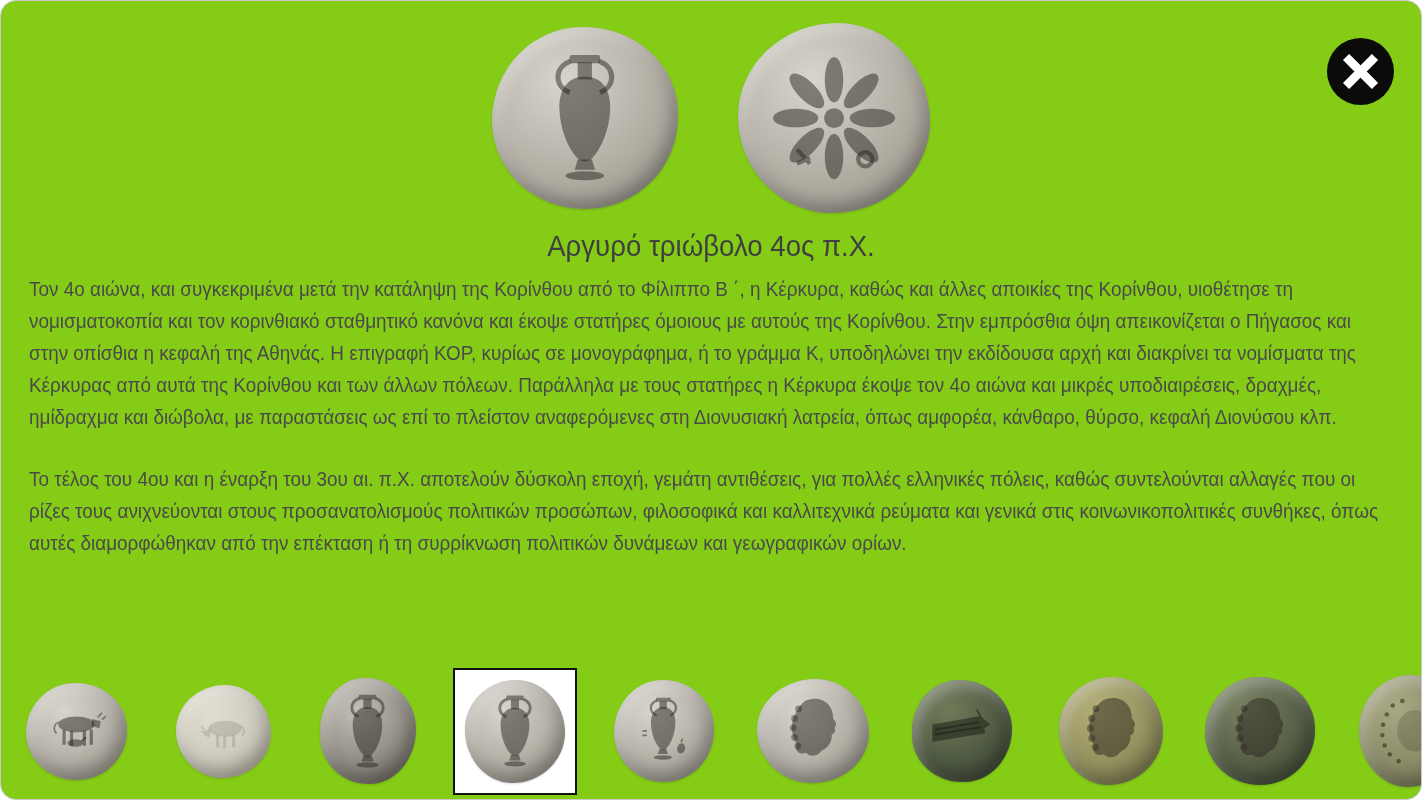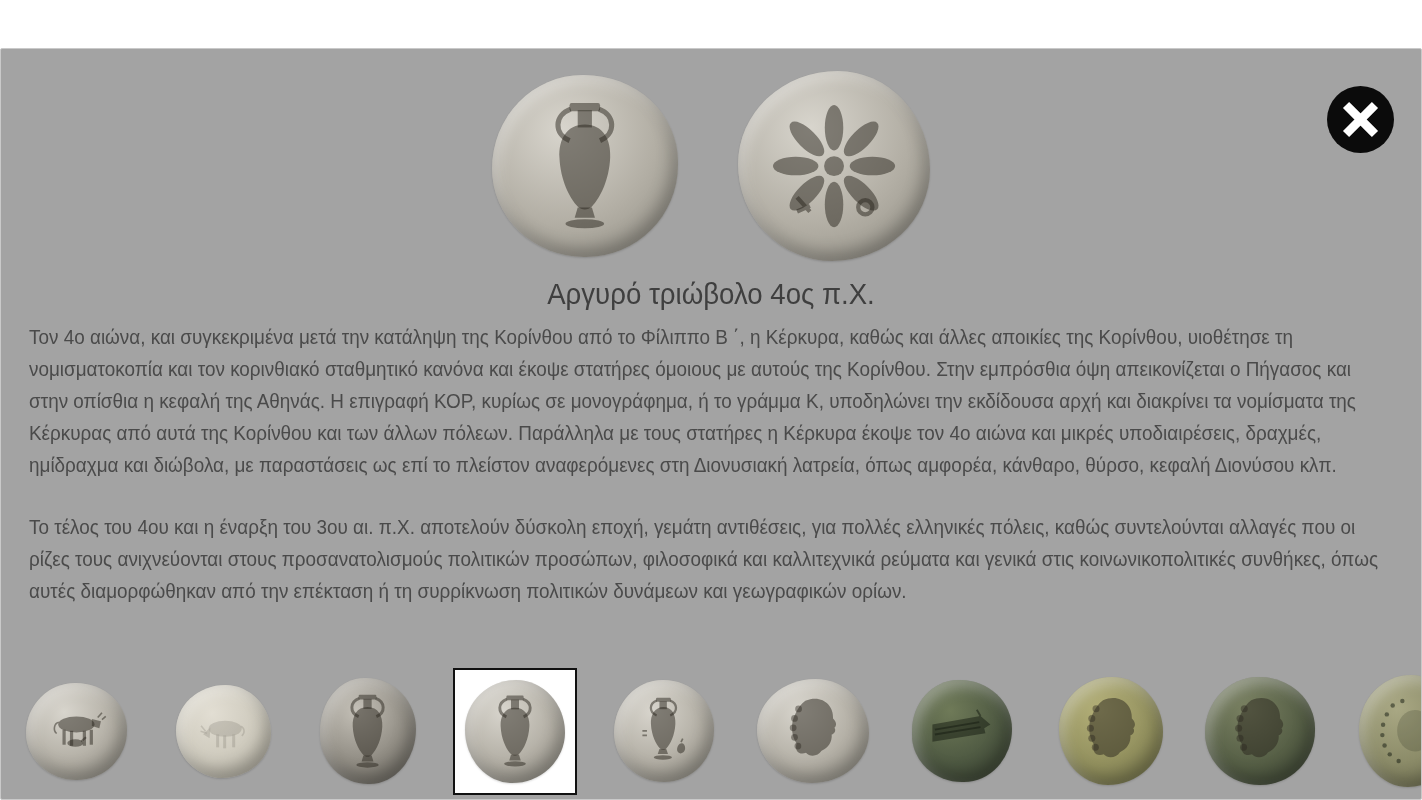--- a/index.html
+++ b/index.html
@@ -2,24 +2,23 @@
 <html><head>
 <meta charset="utf-8">
 <style>
   html,body{margin:0;padding:0;}
   body{
     width:1422px;height:800px;overflow:hidden;background:#fff;
     font-family:"Liberation Sans","DejaVu Sans",sans-serif;
     position:relative;
   }
   .stage{
-    position:absolute;inset:0;background:#a3a3a3;
-    border:1px solid #c9c9c9;border-radius:2px;overflow:hidden;
+    position:absolute;inset:0;background:#84cc16;
+    border:1px solid #c9c9c9;border-radius:16px;overflow:hidden;
     box-sizing:border-box;
-    margin-top:48px;
   }
   
   .main-coins{
     position:absolute;top:22px;left:0;right:0;
     display:flex;justify-content:center;align-items:center;gap:60px;
   }
   .coin{
     position:relative;flex:0 0 auto;
     box-shadow:inset -5px -8px 16px rgba(0,0,0,.28),
                inset 5px 7px 14px rgba(255,255,255,.38),

